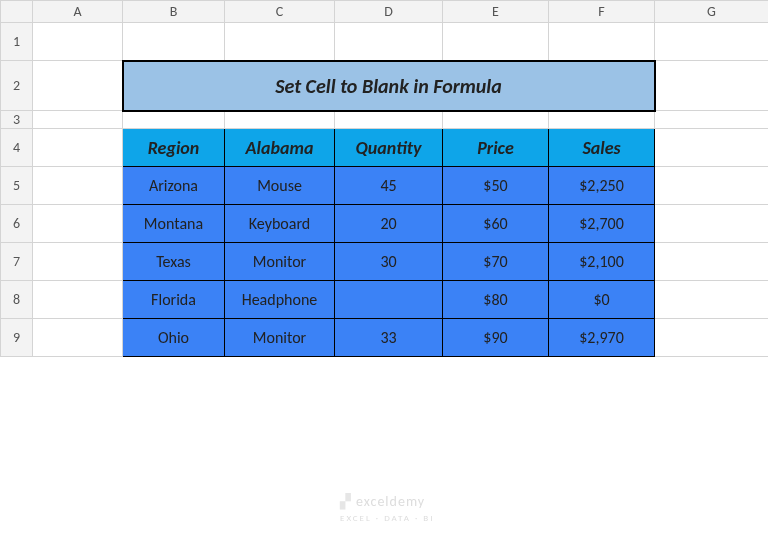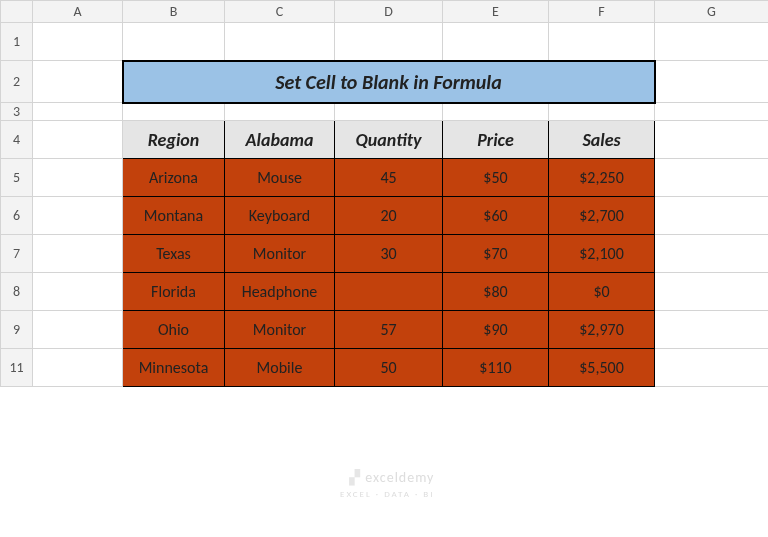--- a/index.html
+++ b/index.html
@@ -50,40 +50,40 @@
     height: 38px;
     background: #fff;
   }
   .r3 { height: 18px; }
   .title-cell {
     background: #9BC2E6;
     font-weight: bold;
     font-style: italic;
     font-size: 20px;
     border: 2px solid #000 !important;
-    height: 42px;
+    height: 50px;
   }
   .th-cell {
     font-weight: bold;
     font-style: italic;
     font-size: 18px;
     border: 1.5px solid #000 !important;
-    background: #e5e5e5;
+    background: #0ea5e9;
   }
   .td-cell {
     font-size: 16px;
     border: 1.5px solid #000 !important;
-    background: #c2410c;
+    background: #3b82f6;
   }
   .watermark {
     position: absolute;
-    left: 340px; top: 470px;
+    left: 340px; top: 494px;
     color: #ddd;
     font-size: 14px;
-    text-align: right;
+    text-align: left;
     pointer-events: none;
     line-height: 1.1;
     letter-spacing: 1px;
   }
   .watermark .sub { font-size: 9px; letter-spacing: 2px; }
   .watermark .icon { color: #e6e6e6; }
 </style>
 </head>
 <body>
 
@@ -188,33 +188,23 @@
     <td class="cell td-cell"></td>
     <td class="cell td-cell">$80</td>
     <td class="cell td-cell">$0</td>
     <td class="cell"></td>
   </tr>
   <tr>
     <td class="rowhead">9</td>
     <td class="cell"></td>
     <td class="cell td-cell">Ohio</td>
     <td class="cell td-cell">Monitor</td>
-    <td class="cell td-cell">57</td>
+    <td class="cell td-cell">33</td>
     <td class="cell td-cell">$90</td>
     <td class="cell td-cell">$2,970</td>
-    <td class="cell"></td>
-  </tr>
-  <tr>
-    <td class="rowhead">11</td>
-    <td class="cell"></td>
-    <td class="cell td-cell">Minnesota</td>
-    <td class="cell td-cell">Mobile</td>
-    <td class="cell td-cell">50</td>
-    <td class="cell td-cell">$110</td>
-    <td class="cell td-cell">$5,500</td>
     <td class="cell"></td>
   </tr>
 
 </tbody>
   </table>
 
 <div class="watermark">
   <span class="icon">▞</span>
   <span>exceldemy</span><br>
   <span class="sub">EXCEL · DATA · BI</span>

